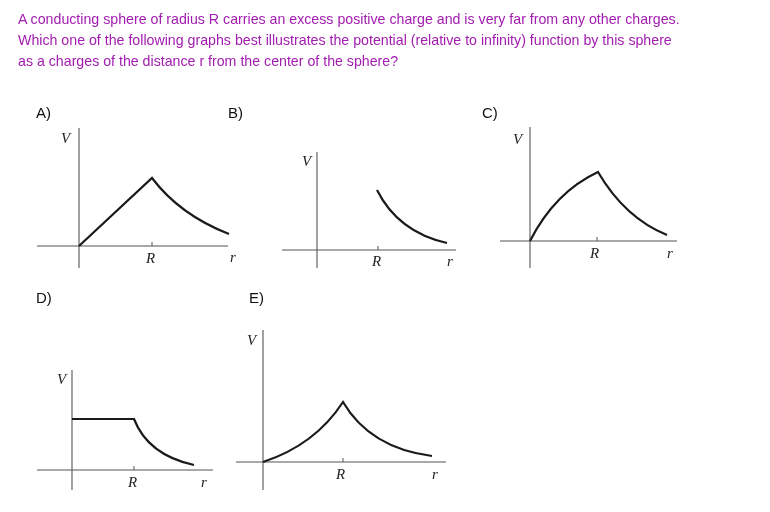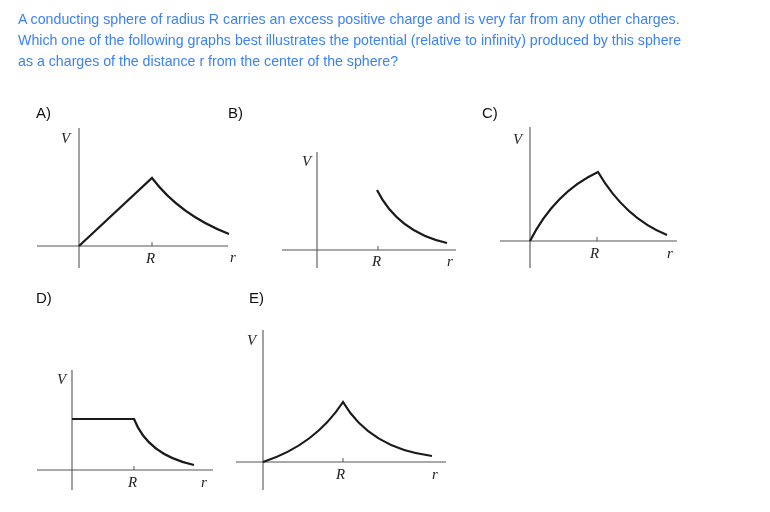--- a/index.html
+++ b/index.html
@@ -1,33 +1,33 @@
 <!DOCTYPE html>
 <html><head>
 <meta charset="utf-8">
 <style>
   html, body { margin: 0; padding: 0; background: #ffffff; }
   body { width: 770px; height: 512px; position: relative; overflow: hidden;
          font-family: "Liberation Sans", "DejaVu Sans", sans-serif; color: #2d3b45; }
   .question { position: absolute; left: 18px; top: 9px; width: 740px;
-              font-size: 14.2px; line-height: 21px; color: #3b82f6; margin: 0; }
+              font-size: 14.2px; line-height: 21px; color: #a21caf; margin: 0; }
   .question p { margin: 0; }
   .opt-label { position: absolute; font-size: 15px; color: #111; font-weight: 400; }
   svg.graphs { position: absolute; left: 0; top: 0; }
   .ax { stroke: #555; stroke-width: 1.1; fill: none; }
   .cv { stroke: #1a1a1a; stroke-width: 2.2; fill: none; stroke-linejoin: miter; }
   .tk { stroke: #555; stroke-width: 1; }
   .it { font-family: "Liberation Serif", "DejaVu Serif", serif; font-style: italic; font-size: 15px; fill: #222; }
 </style>
 </head>
 <body>
 
 <div class="question">
   <p>A conducting sphere of radius R carries an excess positive charge and is very far from any other charges.</p>
-  <p>Which one of the following graphs best illustrates the potential (relative to infinity) produced by this sphere</p>
+  <p>Which one of the following graphs best illustrates the potential (relative to infinity) function by this sphere</p>
   <p>as a charges of the distance r from the center of the sphere?</p>
 </div>
 
 <span class="opt-label" style="left:36px; top:104px;">A)</span>
 <span class="opt-label" style="left:228px; top:104px;">B)</span>
 <span class="opt-label" style="left:482px; top:104px;">C)</span>
 <span class="opt-label" style="left:36px; top:289px;">D)</span>
 <span class="opt-label" style="left:249px; top:289px;">E)</span>
 
 <svg class="graphs" width="770" height="512" viewBox="0 0 770 512">

